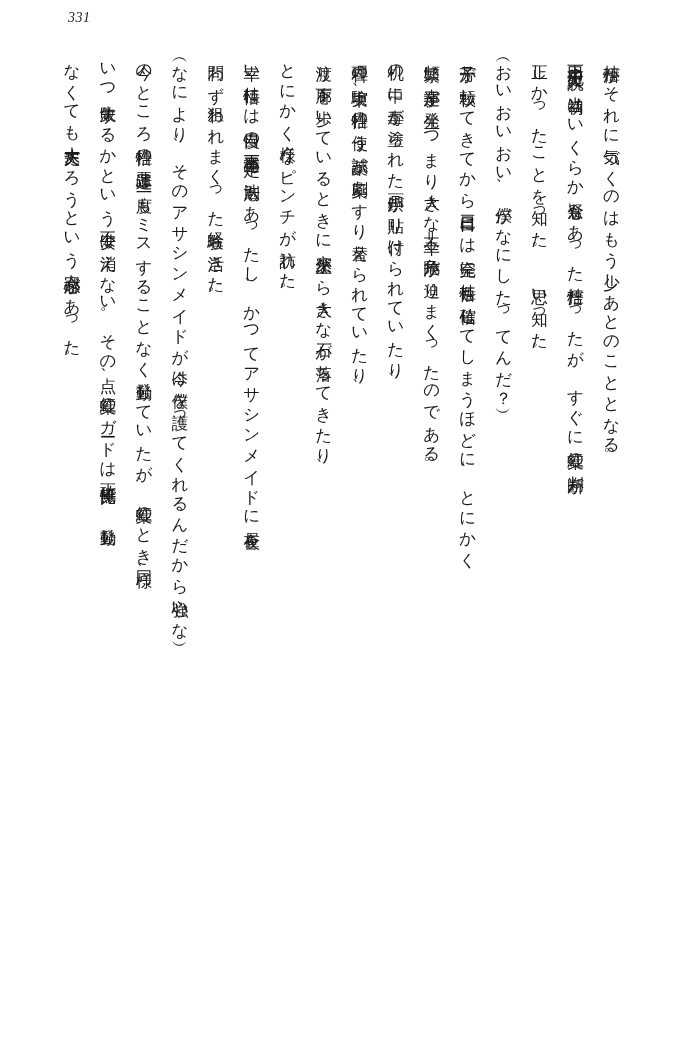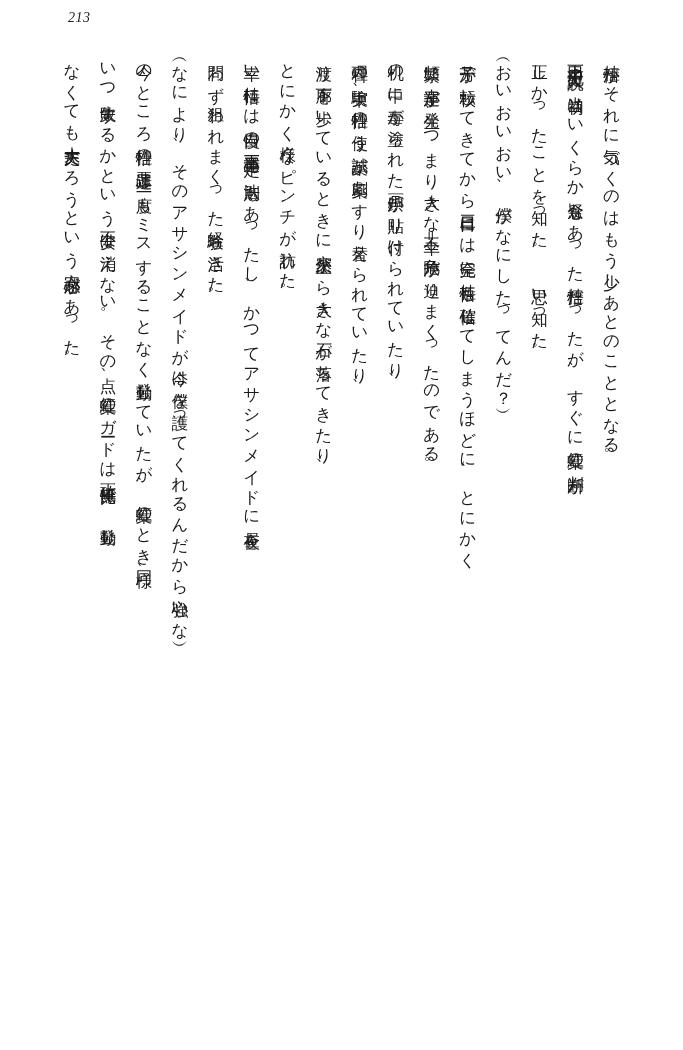--- a/index.html
+++ b/index.html
@@ -45,21 +45,21 @@
     margin: 0;
     padding: 0;
     text-indent: 0;
   }
 </style>
 </head>
 <body>
 
 <div class="page">
 
-  <div class="page-number">213</div>
+  <div class="page-number">331</div>
 
   <div class="body-text">
     <p>桂悟がそれに気づくのはもう少しあとのこととなる。</p>
     <p>下田芳子犯人説に当初はいくらか疑念もあった桂悟だったが、すぐに紅葉の判断が</p>
     <p>正しかったことを知った。　思い知った。</p>
     <p>（おいおいおい、僕がなにしたってんだ？）</p>
     <p>芳子が転校してきてから三日目には完全に桂悟も確信してしまうほどに、とにかく</p>
     <p>頻繁に幸運が発生、つまり大きな不幸＝危険が迫りまくったのである。</p>
     <p>机の中に毒が塗られた画鋲が貼り付けられていたり、</p>
     <p>理科の実験中、桂悟の使う試薬が劇薬にすり替えられていたり、</p>

